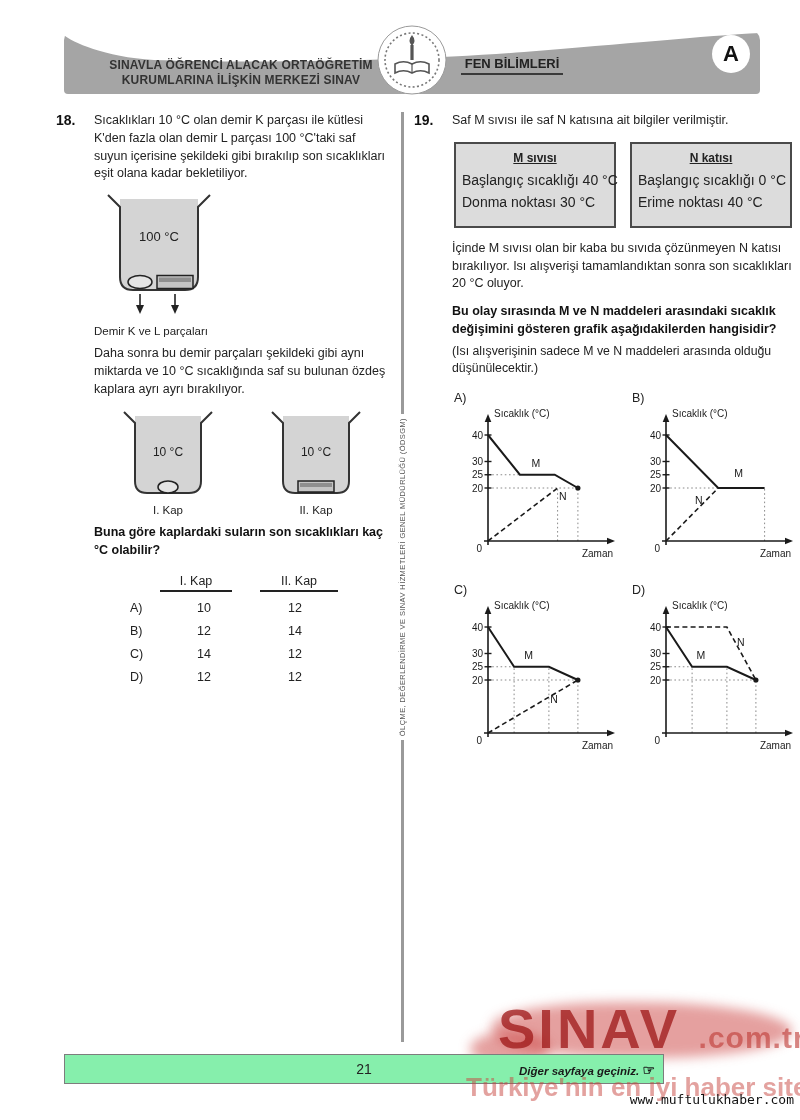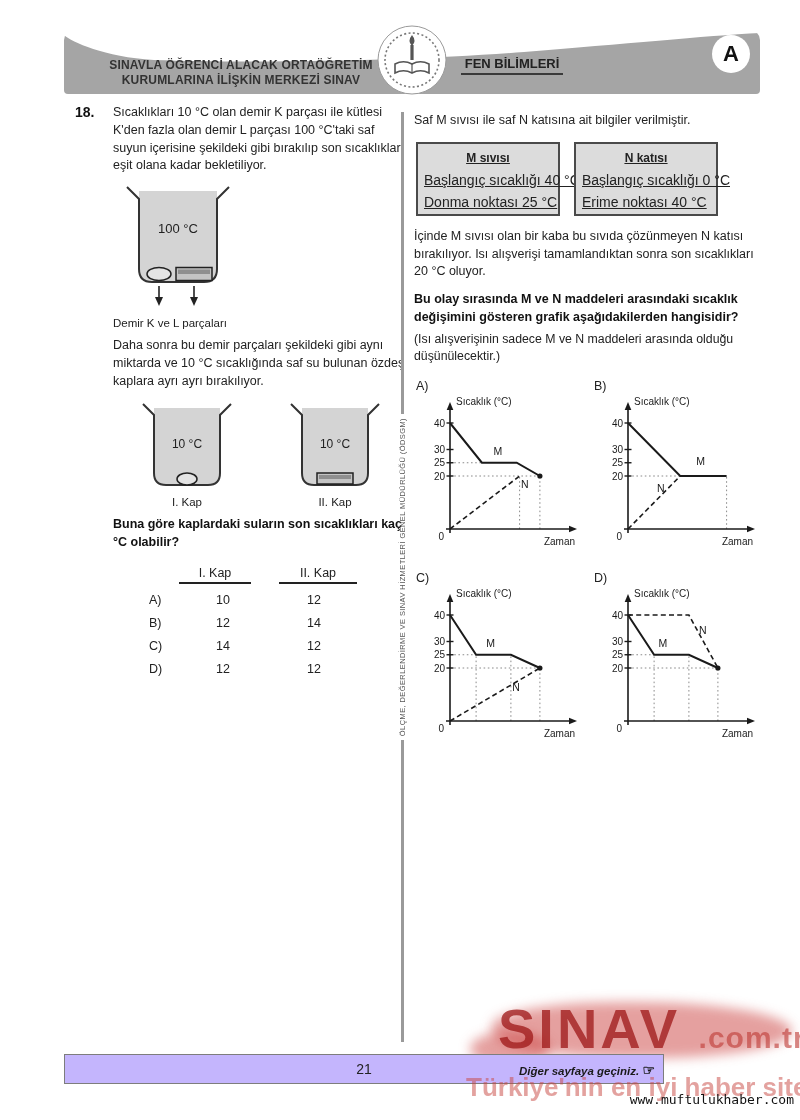--- a/index.html
+++ b/index.html
@@ -14,21 +14,21 @@
   .hdr-left { position:absolute; left:22px; bottom:5px; width:310px; text-align:center;
               font-size:12px; font-weight:700; color:#333; line-height:1.3; letter-spacing:0.2px; }
   .logo { position:absolute; left:50%; top:-7px; margin-left:-37px; width:74px; height:74px; }
   .subject { position:absolute; left:57%; bottom:19px; font-size:13px; font-weight:700; color:#222;
              border-bottom:2px solid #3a3a3a; padding:0 4px 2px 4px; }
   .booklet { position:absolute; right:10px; top:5px; width:38px; height:38px; border-radius:50%;
              background:#fff; display:flex; align-items:center; justify-content:center;
              font-size:22px; font-weight:700; color:#111; }
 
   
-  .col-left  { position:absolute; left:56px;  top:104px; width:334px;margin-left:19px; }
+  .col-left  { position:absolute; left:56px;  top:112px; width:334px; }
   .col-right { position:absolute; left:414px; top:112px; width:350px; }
   .qrow { display:flex; }
   .qnum { width:38px; flex:0 0 38px; font-size:14px; font-weight:700; color:#111; }
   .qbody { flex:1; }
   .ptext { font-size:12.5px; line-height:1.42; color:#222; }
   .qbold { font-size:12.5px; line-height:1.42; font-weight:700; color:#111; }
   .pnote { font-size:12.3px; line-height:1.4; color:#222; }
 
   
   .figwrap { text-align:left; margin:10px 0 8px 0; }
@@ -42,40 +42,40 @@
   .anstable .hcell { font-weight:400; border-bottom:2px solid #222; padding:0 8px 2px 8px; text-align:center; }
   .anstable .h1 { margin-left:30px; width:72px; }
   .anstable .h2 { margin-left:28px; width:78px; }
   .anstable .arow { display:flex; margin-top:9px; }
   .anstable .letter { width:30px; }
   .anstable .v1 { width:88px; text-align:center; }
   .anstable .v2 { width:94px; text-align:center; }
 
   
   .infoboxes { display:flex; gap:14px; margin:12px 0 12px 2px; }
-  .ibox { width:144px; background:#dcdcdc; border:2px solid #4a4a4a; padding:7px 6px 4px 6px;text-decoration:underline; }
+  .ibox { width:162px; background:#dcdcdc; border:2px solid #4a4a4a; padding:7px 6px 16px 6px; }
   .ibox .ititle { text-align:center; font-size:12px; font-weight:700; text-decoration:underline; margin-bottom:7px; }
   .ibox .irow { font-size:14px; color:#222; margin-top:6px; white-space:nowrap; }
 
   
   .graphgrid { display:grid; grid-template-columns:172px 172px; column-gap:6px; row-gap:14px; margin-top:14px; }
   .gcell .opt { font-size:12.5px; color:#222; margin:0 0 0 2px; }
   .gcell .chart { margin-left:6px; }
   svg text { font-family:"Liberation Sans", sans-serif; }
 
   
   .divider { position:absolute; left:395px; top:112px; height:930px; width:14px;
              display:flex; flex-direction:column; align-items:center; }
   .divider .seg { width:3px; background:#9a9a9a; flex:1; }
   .divider .vtext { writing-mode:vertical-rl; transform:rotate(180deg);
                     font-size:7.5px; color:#555; letter-spacing:0.4px; white-space:nowrap; padding:4px 0; }
 
   
   .footerbar { position:absolute; left:64px; top:1054px; width:600px; height:30px;
-               background:#c4b5fd; border:1px solid #7d7d7d; z-index:3;padding-left:36px; }
+               background:#86efac; border:1px solid #7d7d7d; z-index:3;padding-left:36px; }
   .pagenum { position:absolute; left:0; right:0; top:6px; text-align:center; font-size:14px; color:#222; }
   .nextpage { position:absolute; right:8px; top:7px; font-size:11.5px; font-weight:700; font-style:italic; color:#1a1a1a; }
   .nextpage .hand { font-style:normal; font-size:14px; }
 
   
   .wm-blob { position:absolute; background:rgba(198,45,42,0.45); filter:blur(6px); z-index:2; }
   .wm-brand { position:absolute; left:498px; top:996px; z-index:4; font-weight:700; letter-spacing:3px;
               font-size:56px; color:rgba(160,28,28,0.78); white-space:nowrap; }
   .wm-suffix { font-size:30px; letter-spacing:1px; color:rgba(190,60,55,0.62); }
   .wm-tagline { position:absolute; left:466px; top:1072px; z-index:4; font-size:26px; font-weight:700;
@@ -181,28 +181,29 @@
             <div class="v1">12</div>
             <div class="v2">12</div>
           </div>
         </div>
       </div>
     </div>
   </div>
 
   <div class="col-right">
     <div class="qrow">
+      <div class="qnum">19.</div>
       <div class="qbody">
         <div class="ptext">Saf M sıvısı ile saf N katısına ait bilgiler verilmiştir.</div>
 
         <div class="infoboxes">
           <div class="ibox">
             <div class="ititle">M sıvısı</div>
             <div class="irow">Başlangıç sıcaklığı 40 °C</div>
-            <div class="irow">Donma noktası 25 °C</div>
+            <div class="irow">Donma noktası 30 °C</div>
           </div>
           <div class="ibox">
             <div class="ititle">N katısı</div>
             <div class="irow">Başlangıç sıcaklığı 0 °C</div>
             <div class="irow">Erime noktası 40 °C</div>
           </div>
         </div>
 
         <div class="ptext" style="margin-bottom:10px;">İçinde M sıvısı olan bir kaba bu sıvıda çözünmeyen N katısı bırakılıyor. Isı alışverişi tamamlandıktan sonra son sıcaklıkları 20 °C oluyor.</div>
         <div class="qbold" style="margin-bottom:4px;">Bu olay sırasında M ve N maddeleri arasındaki sıcaklık değişimini gösteren grafik aşağıdakilerden hangisidir?</div>

